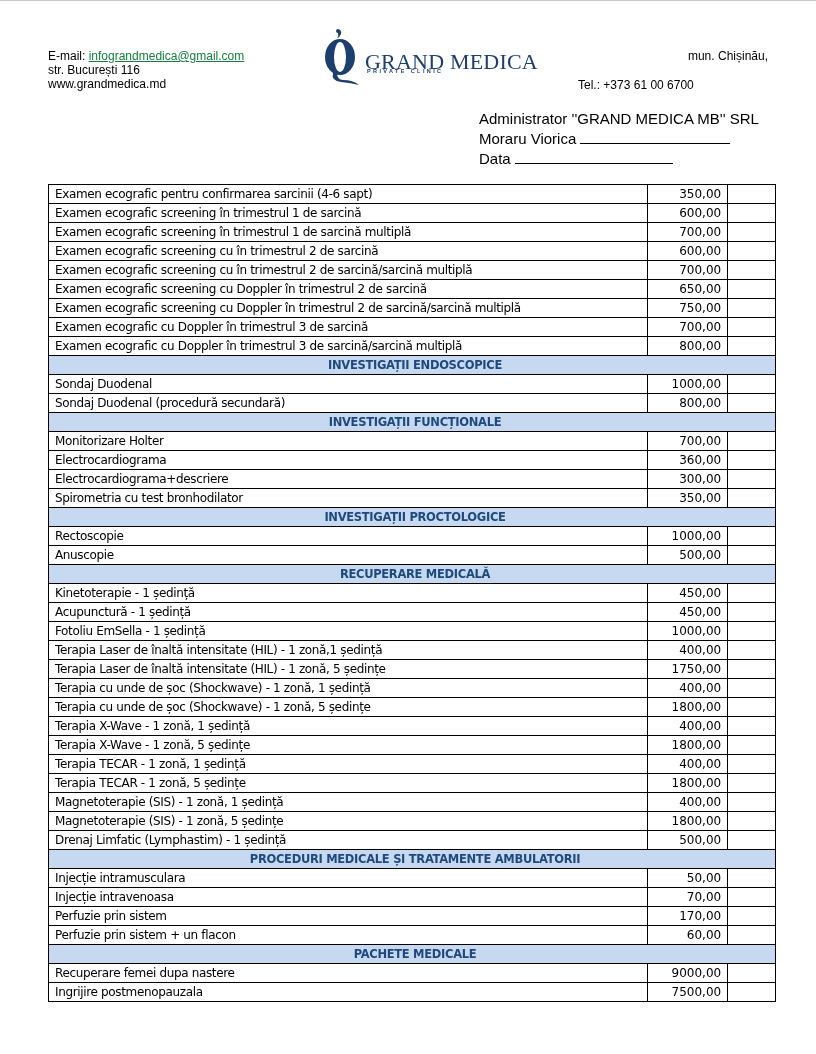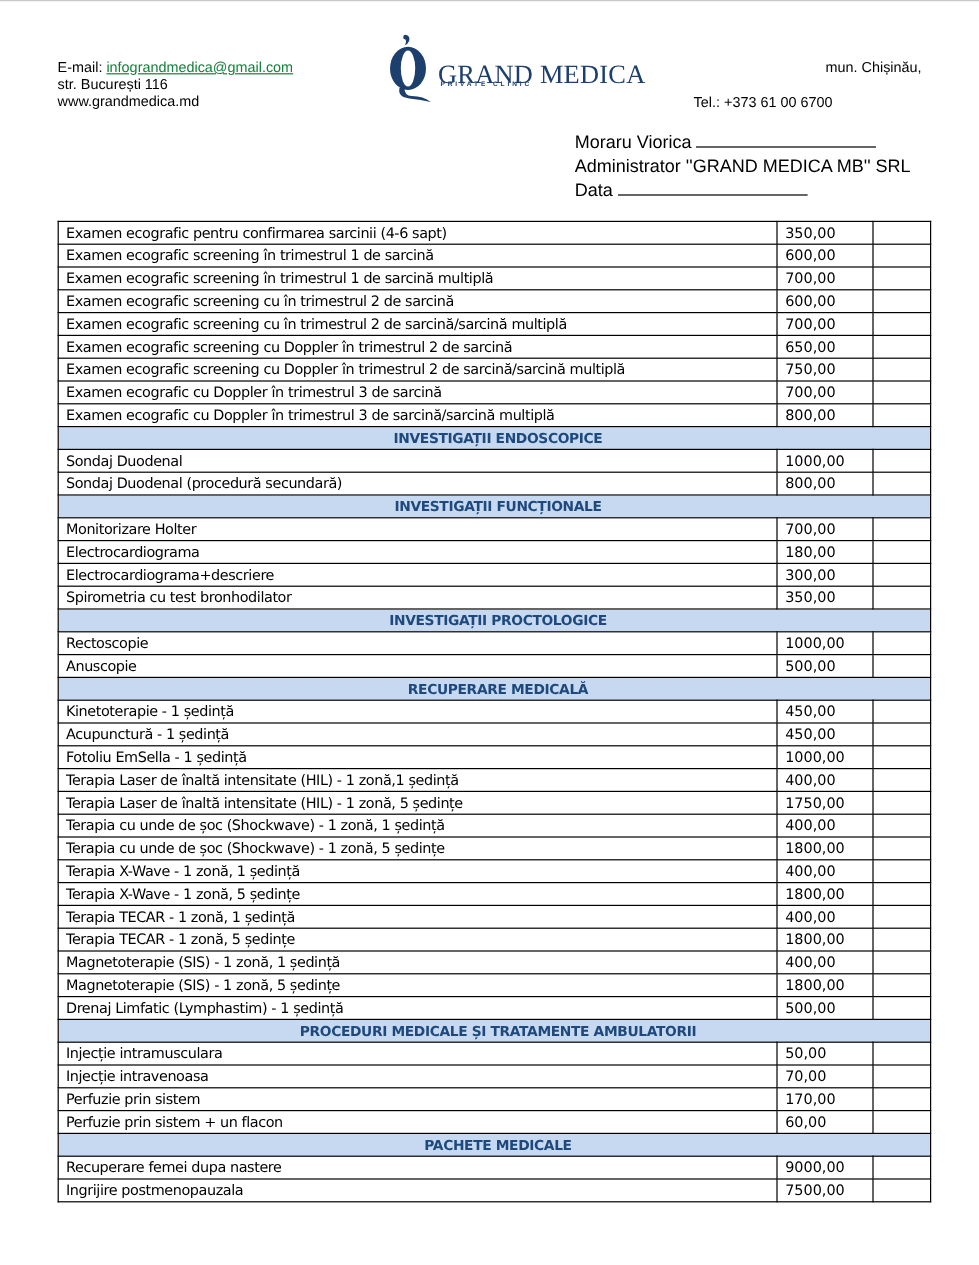--- a/index.html
+++ b/index.html
@@ -16,21 +16,21 @@
   .city { position: absolute; right: 48px; top: 48px; font-size: 12px; }
   .tel { position: absolute; left: 578px; top: 77px; font-size: 12px; }
   .admin { position: absolute; left: 479px; top: 108px; font-size: 15px; line-height: 20px; }
   .blank { display: inline-block; border-bottom: 1px solid #000; vertical-align: baseline; height: 12px; }
   table.prices {
     position: absolute; left: 48px; top: 183px; border-collapse: collapse;
     font-family: "DejaVu Sans", sans-serif; font-size: 12px; width: 728px;
   }
   table.prices td { border: 1px solid #000; height: 18px; padding: 0 6px; line-height: 17px; white-space: nowrap; overflow: hidden; }
   td.name { width: 587px; letter-spacing: -0.35px; }
-  td.price { width: 67px; }
+  td.price { width: 67px; text-align: right; }
   td.extra { width: 35px; }
   tr.section td { background: #c6d9f0; color: #1f497d; font-weight: bold; text-align: center; font-size: 11.5px; letter-spacing: -0.3px; padding-left: 12px; }
 </style>
 </head>
 <body>
 
 <div class="hdr-left">
   <div>
     <span>E-mail: </span><a>infograndmedica@gmail.com</a>
   </div>
@@ -46,25 +46,25 @@
     <path d="M14 46 q-2 8 8 9 q10 1 18 3 q-6 -5 -16 -5 q-6 0 -6 -7z" fill="#1c3f6e"></path>
   </svg>
   <div class="logo-text">GRAND MEDICA</div>
   <div class="logo-sub">PRIVATE CLINIC</div>
 </div>
 
 <div class="city">mun. Chișinău,</div>
 <div class="tel">Tel.: +373 61 00 6700</div>
 
 <div class="admin">
+  <div>Administrator ''GRAND MEDICA MB'' SRL</div>
   <div>
     <span>Moraru Viorica</span>
     <span class="blank" style="width:150px"></span>
   </div>
-  <div>Administrator ''GRAND MEDICA MB'' SRL</div>
   <div>
     <span>Data</span>
     <span class="blank" style="width:158px"></span>
   </div>
 </div>
 
 <table class="prices">
   <tbody id="tbody">
       <tr>
         <td class="name">Examen ecografic pentru confirmarea sarcinii (4-6 sapt)</td>
@@ -127,21 +127,21 @@
       <tr class="section">
         <td colspan="3">INVESTIGAȚII FUNCȚIONALE</td>
       </tr>
       <tr>
         <td class="name">Monitorizare Holter</td>
         <td class="price">700,00</td>
         <td class="extra"></td>
       </tr>
       <tr>
         <td class="name">Electrocardiograma</td>
-        <td class="price">180,00</td>
+        <td class="price">360,00</td>
         <td class="extra"></td>
       </tr>
       <tr>
         <td class="name">Electrocardiograma+descriere</td>
         <td class="price">300,00</td>
         <td class="extra"></td>
       </tr>
       <tr>
         <td class="name">Spirometria cu test bronhodilator</td>
         <td class="price">350,00</td>

